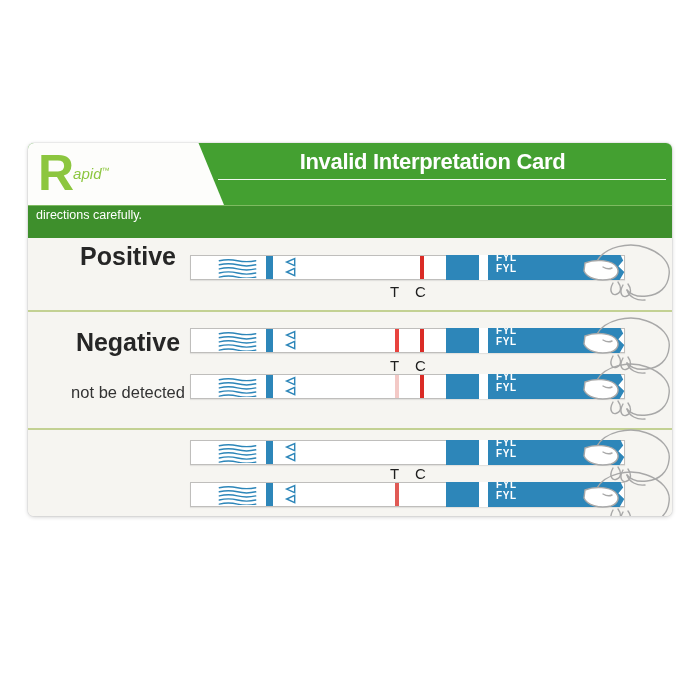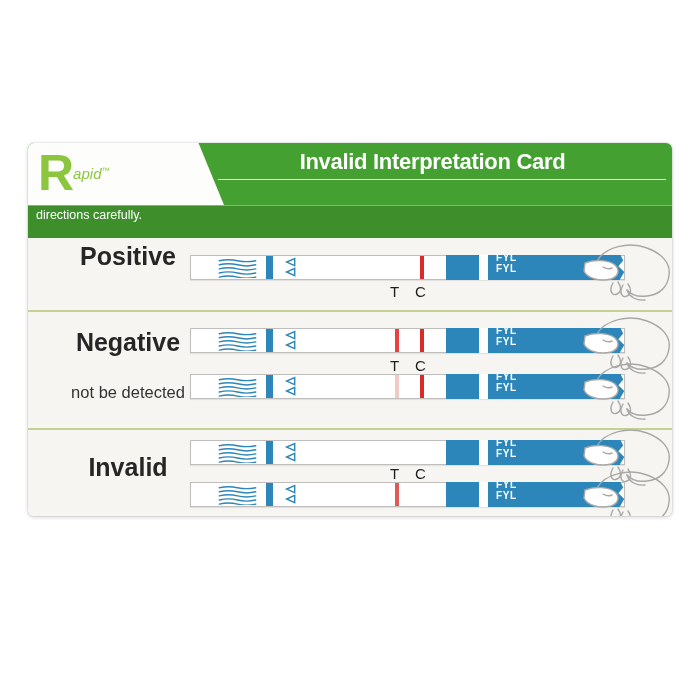--- a/index.html
+++ b/index.html
@@ -231,21 +231,20 @@
               </div>
           </div>
           <svg class="hand">
               <use href="#sym-hand"></use>
             </svg>
         </div>
       </div>
 
       <div class="sep sep-2"></div>
 
-      <div class="sec-label sec-title inv-title">Invalid</div>
 
       <div class="strip-row row-inv1">
         <div class="strip">
           <svg class="waves">
               <use href="#sym-waves"></use>
             </svg>
           <div class="maxbar"></div>
           <svg class="tris">
               <use href="#sym-tris"></use>
             </svg>

